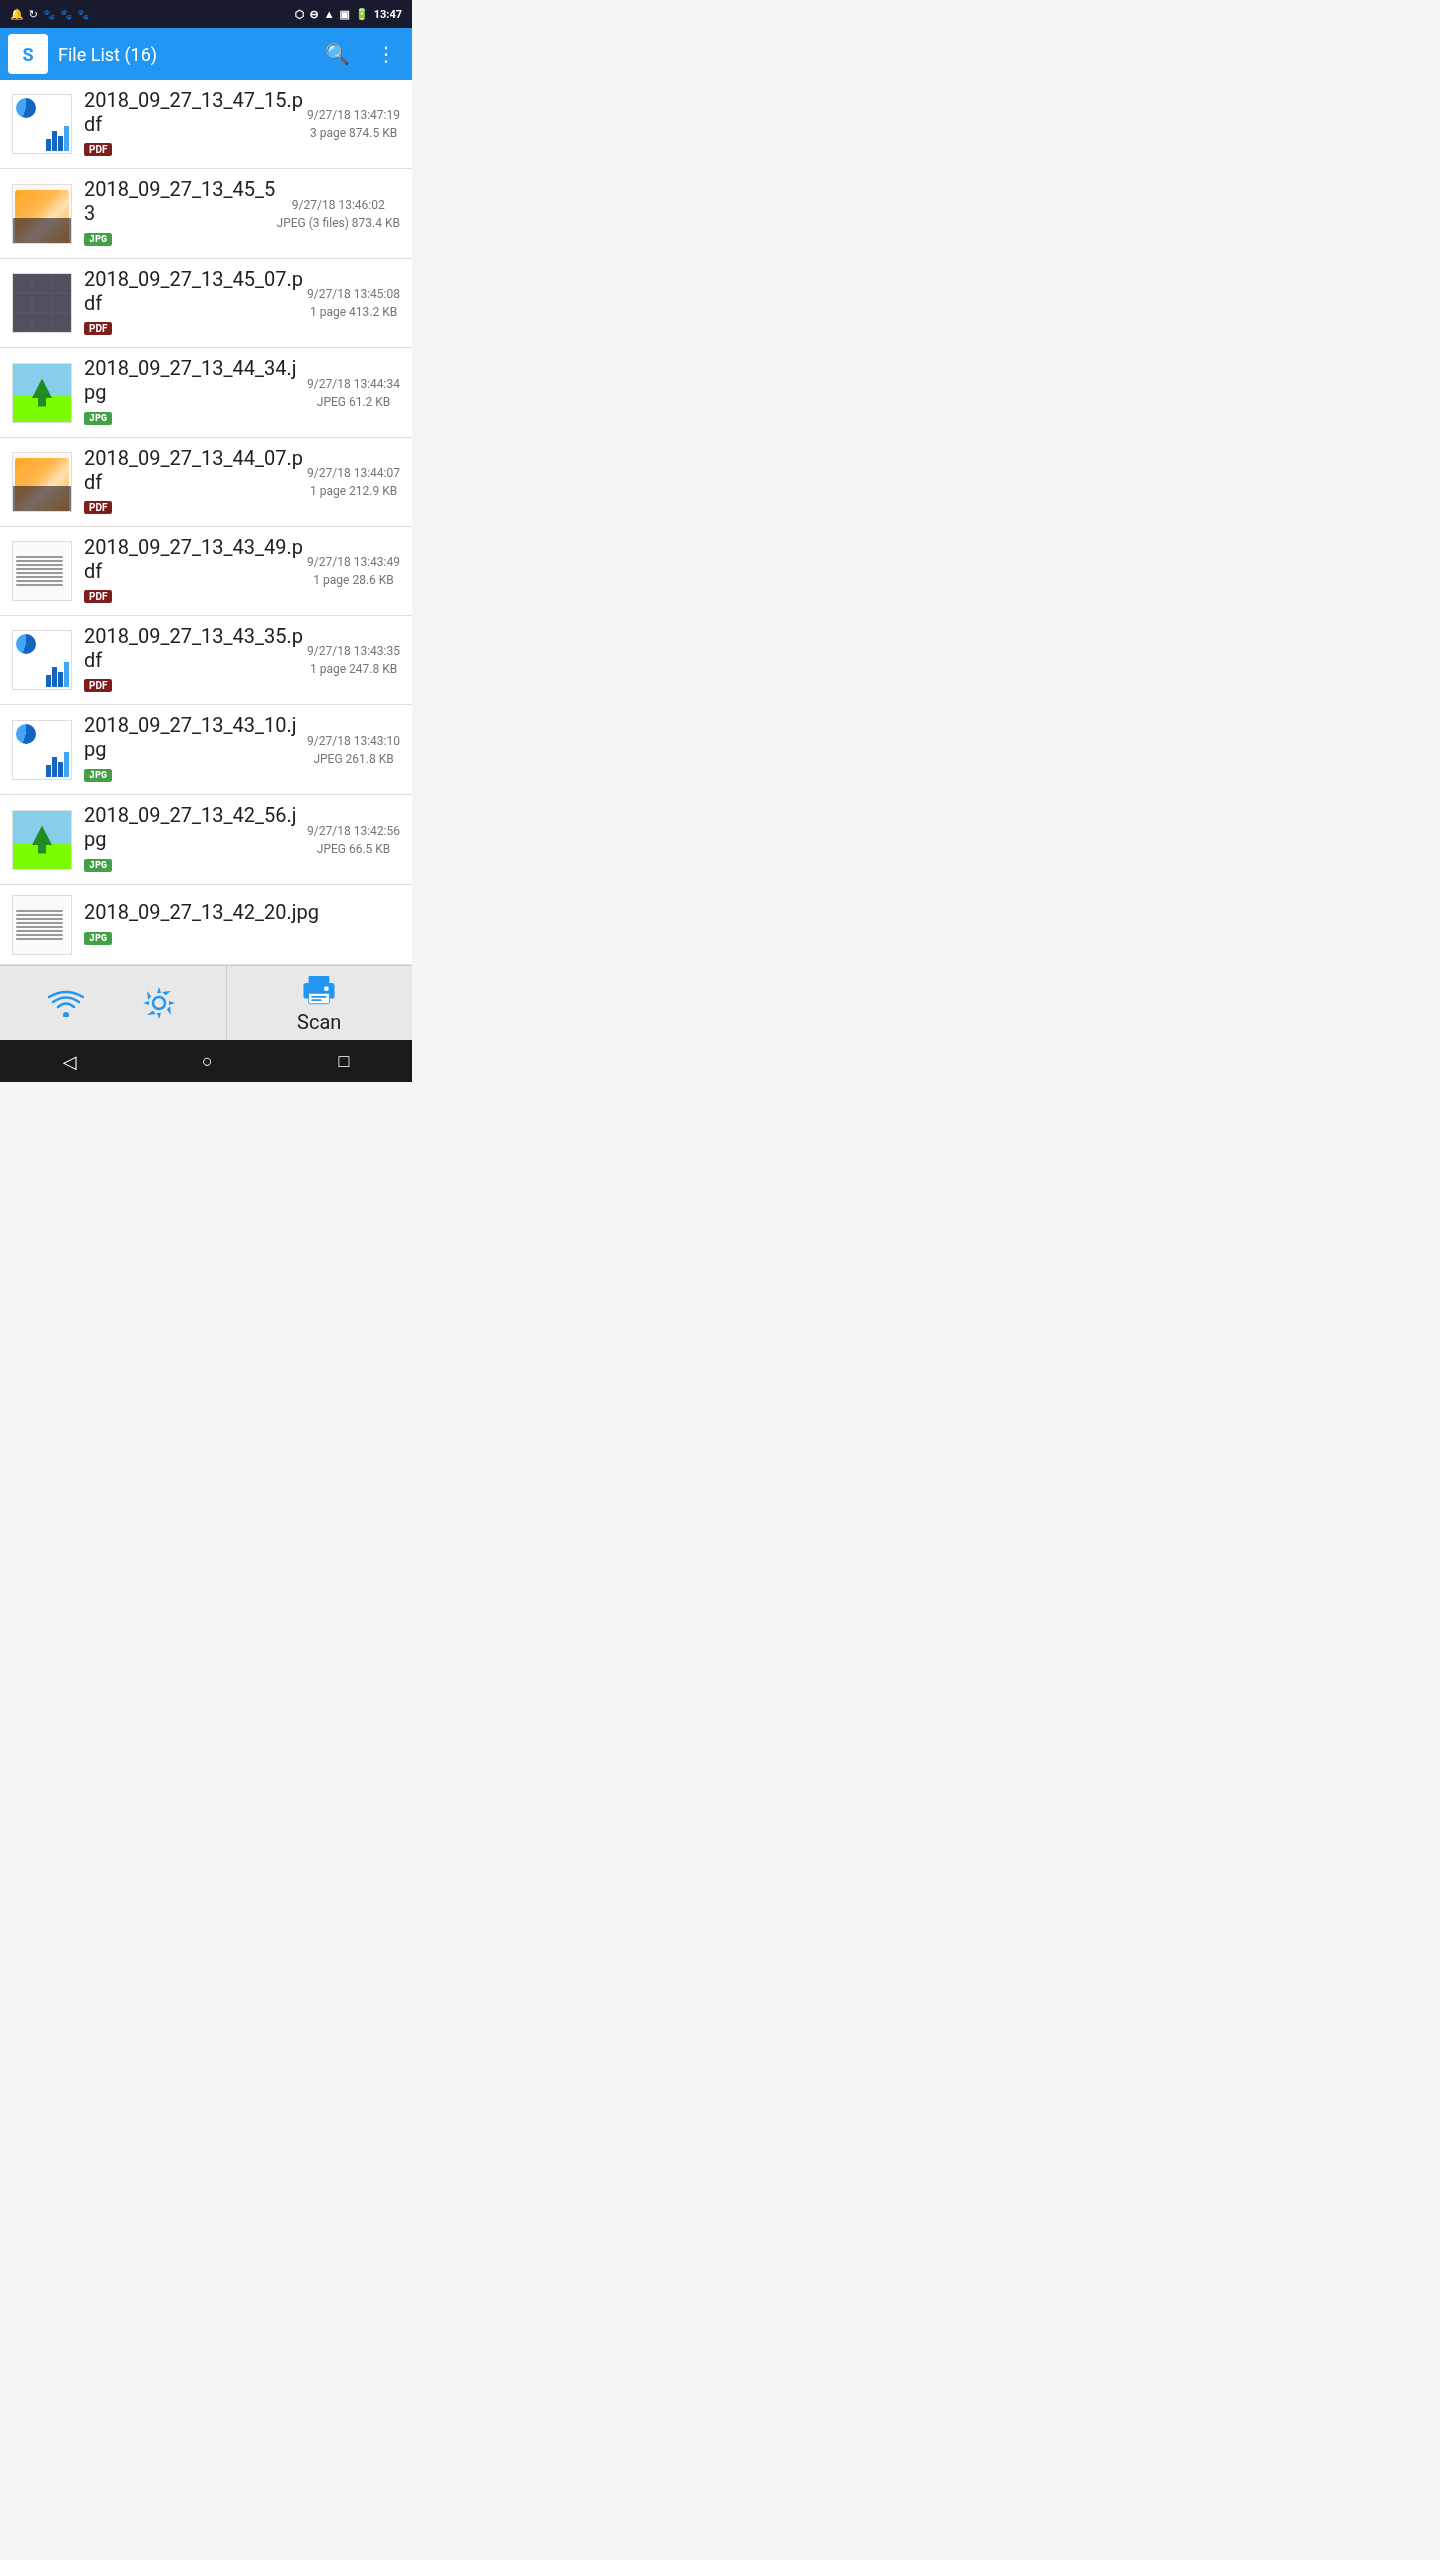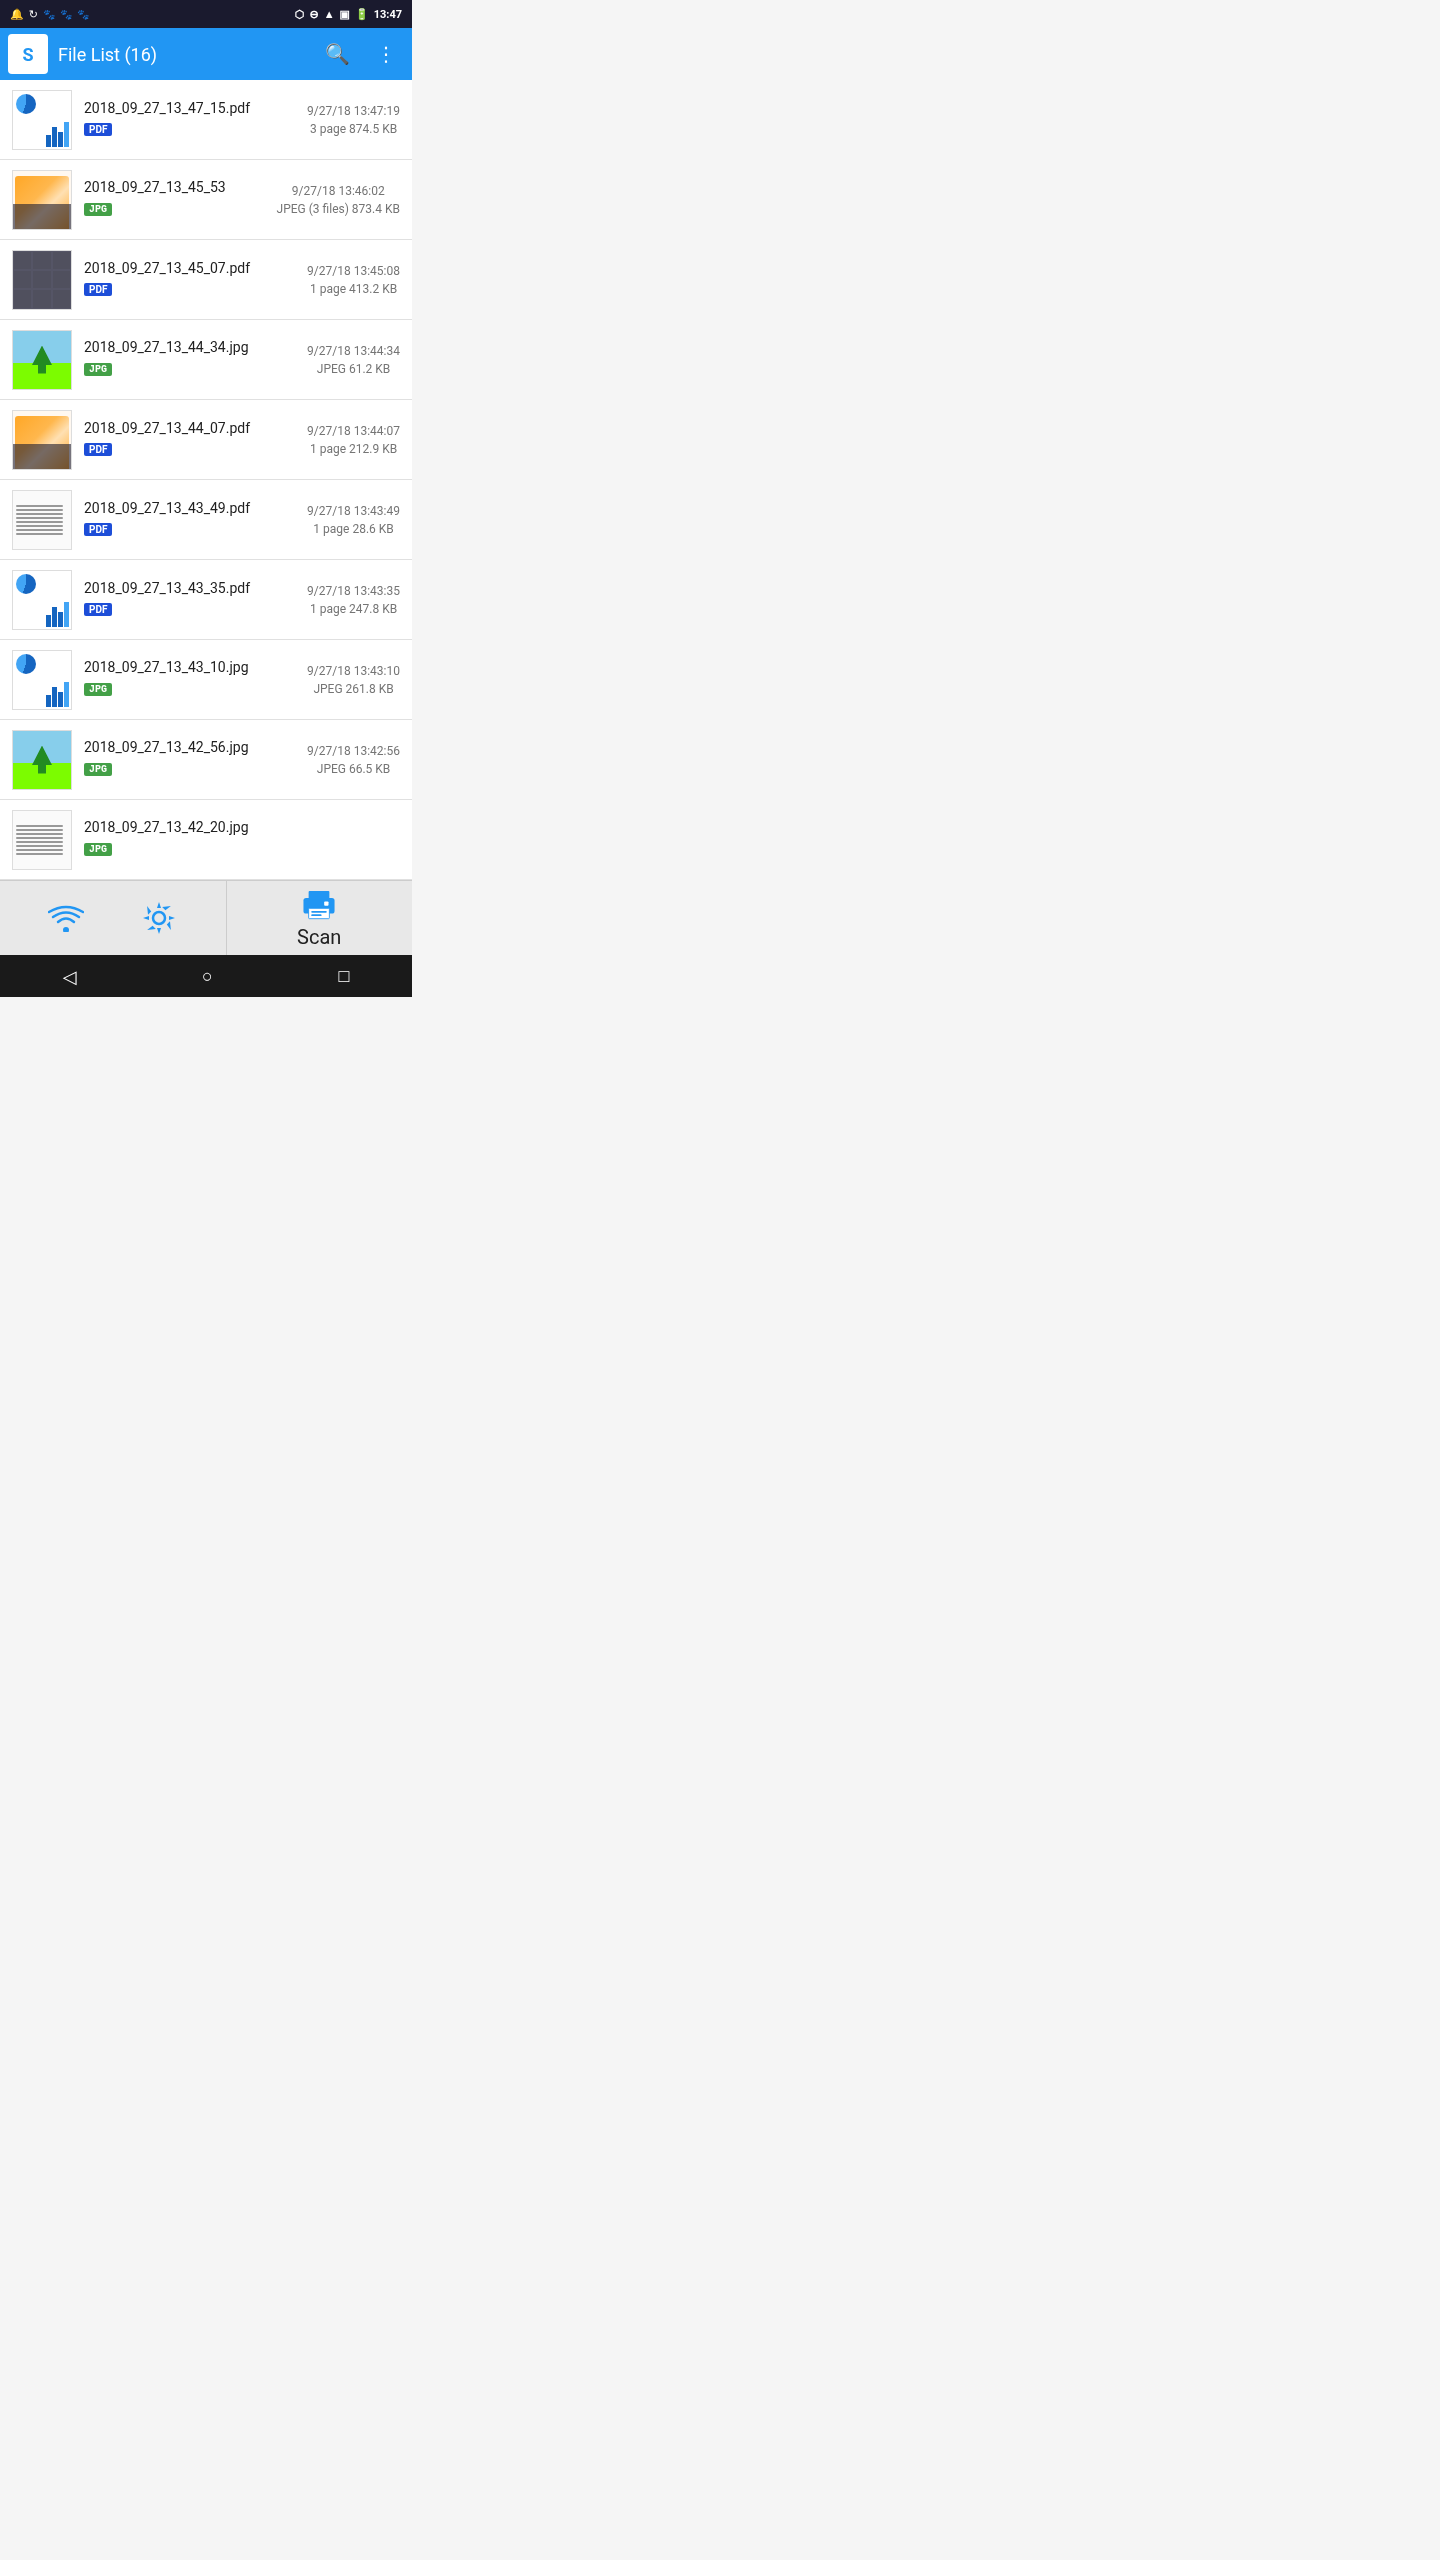--- a/index.html
+++ b/index.html
@@ -164,35 +164,35 @@
       height: 2px;
       background: #999;
       border-radius: 1px;
       width: 90%;
     }
 
     .file-info {
       flex: 1;
     }
     .file-name {
-      font-size: 14px;
+      font-size: 20px;
       color: #212121;
       margin-bottom: 4px;
       word-break: break-all;
     }
     .file-badge {
       display: inline-block;
       padding: 1px 5px;
       border-radius: 2px;
       font-size: 10px;
       font-weight: bold;
       color: white;
       margin-bottom: 4px;
     }
-    .badge-pdf { background: #1d4ed8; }
+    .badge-pdf { background: #7f1d1d; }
     .badge-jpg { background: #43A047; font-family: Liberation Mono, monospace; }
 
     .file-meta {
       text-align: center;
       flex-shrink: 0;
       font-size: 12px;
       color: #757575;
       line-height: 1.5;
     }
 

